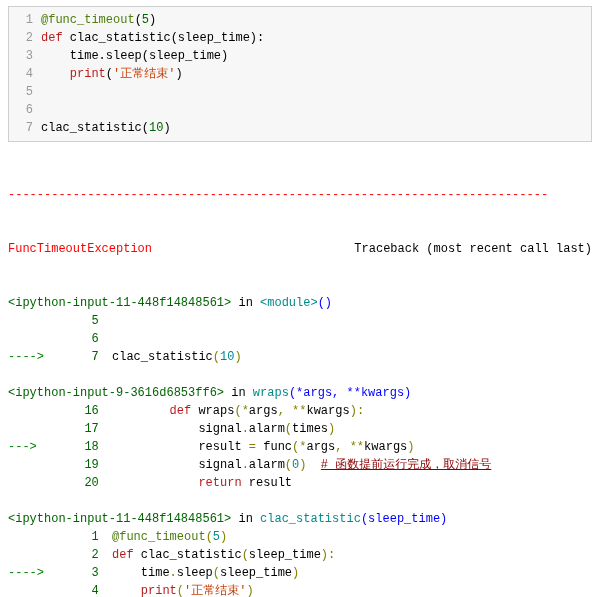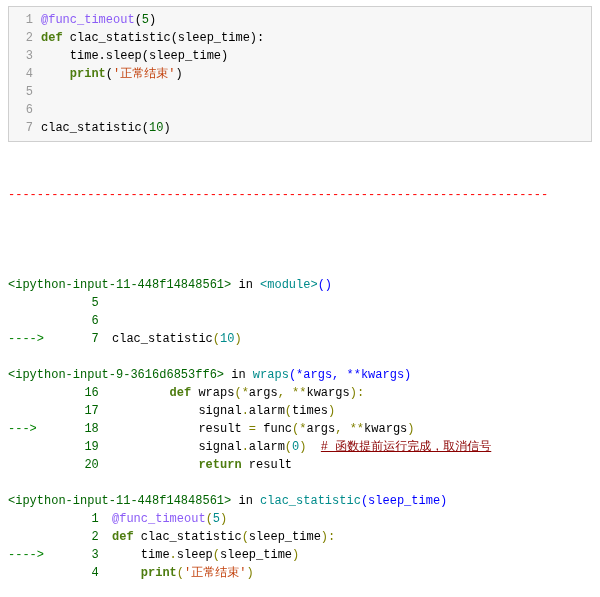--- a/index.html
+++ b/index.html
@@ -44,25 +44,25 @@
     color: #008000;
     flex-shrink: 0;
     user-select: none;
     white-space: pre;
   }
   .output {
     padding: 2px 8px 8px 8px;
     white-space: pre;
   }
   .row { display:flex; white-space:pre; }
-  .k-green { color: #4d7c0f; font-weight: bold; }
+  .k-green { color: #b91c1c; font-weight: normal; }
   .k-blue  { color: #0000ff; }
   .k-red   { color: #c2410c; }
   .k-darkred { color: #8b0000; text-decoration: underline; }
-  .k-teal  { color: #8b5cf6; text-align: right; }
+  .k-teal  { color: #4d7c0f; text-align: right; }
   .k-cyan  { color: #008b8b; }
   .k-dkgreen { color: #006400; }
   .k-olive { color: #808000; }
   .dash-line { color: #ff0000; letter-spacing: 0; }
   .err-name { color: #ff0000; }
   .hdr-row { display:flex; }
   .hdr-left { flex:0 0 auto; }
   .hdr-right { margin-left:auto; }
 </style>
 </head>
@@ -74,17 +74,19 @@
     <div class="code-line"><span class="lineno">3</span><span><span>    time.sleep(sleep_time)</span></span></div>
     <div class="code-line"><span class="lineno">4</span><span><span>    </span><span class="k-green">print</span><span>(</span><span class="k-red">'正常结束'</span><span>)</span></span></div>
     <div class="code-line"><span class="lineno">5</span><span><span></span></span></div>
     <div class="code-line"><span class="lineno">6</span><span><span></span></span></div>
     <div class="code-line"><span class="lineno">7</span><span><span>clac_statistic(</span><span class="k-dkgreen">10</span><span>)</span></span></div>
   </div>
 
 <div class="output">
   <div class="dash-line">---------------------------------------------------------------------------</div>
   <div class="hdr-row">
+    <span class="err-name hdr-left">FuncTimeoutException</span>
+    <span class="hdr-right">Traceback (most recent call last)</span>
   </div>
   <div id="frames"><div><span class="k-dkgreen">&lt;ipython-input-11-448f14848561&gt;</span><span> in </span><span class="k-cyan">&lt;module&gt;</span><span class="k-blue">()</span></div><div class="row"><span class="arrow-col">      </span><span class="tb-lineno k-dkgreen">5 </span><span></span></div><div class="row"><span class="arrow-col">      </span><span class="tb-lineno k-dkgreen">6 </span><span></span></div><div class="row"><span class="arrow-col">----&gt; </span><span class="tb-lineno k-dkgreen">7 </span><span><span>clac_statistic</span><span class="k-olive">(</span><span class="k-cyan">10</span><span class="k-olive">)</span></span></div><div>&nbsp;</div><div><span class="k-dkgreen">&lt;ipython-input-9-3616d6853ff6&gt;</span><span> in </span><span class="k-cyan">wraps</span><span class="k-blue">(*args, **kwargs)</span></div><div class="row"><span class="arrow-col">     </span><span class="tb-lineno k-dkgreen">16 </span><span><span>        </span><span class="k-green">def</span><span> wraps</span><span class="k-olive">(</span><span class="k-olive">*</span><span>args</span><span class="k-olive">,</span><span> </span><span class="k-olive">**</span><span>kwargs</span><span class="k-olive">):</span></span></div><div class="row"><span class="arrow-col">     </span><span class="tb-lineno k-dkgreen">17 </span><span><span>            signal</span><span class="k-olive">.</span><span>alarm</span><span class="k-olive">(</span><span>times</span><span class="k-olive">)</span></span></div><div class="row"><span class="arrow-col">---&gt; </span><span class="tb-lineno k-dkgreen">18 </span><span><span>            result </span><span class="k-olive">=</span><span> func</span><span class="k-olive">(</span><span class="k-olive">*</span><span>args</span><span class="k-olive">,</span><span> </span><span class="k-olive">**</span><span>kwargs</span><span class="k-olive">)</span></span></div><div class="row"><span class="arrow-col">     </span><span class="tb-lineno k-dkgreen">19 </span><span><span>            signal</span><span class="k-olive">.</span><span>alarm</span><span class="k-olive">(</span><span class="k-cyan">0</span><span class="k-olive">)</span><span>  </span><span class="k-darkred"># 函数提前运行完成，取消信号</span></span></div><div class="row"><span class="arrow-col">     </span><span class="tb-lineno k-dkgreen">20 </span><span><span>            </span><span class="k-green">return</span><span> result</span></span></div><div>&nbsp;</div><div><span class="k-dkgreen">&lt;ipython-input-11-448f14848561&gt;</span><span> in </span><span class="k-cyan">clac_statistic</span><span class="k-blue">(sleep_time)</span></div><div class="row"><span class="arrow-col">      </span><span class="tb-lineno k-dkgreen">1 </span><span><span class="k-teal">@func_timeout</span><span class="k-olive">(</span><span class="k-cyan">5</span><span class="k-olive">)</span></span></div><div class="row"><span class="arrow-col">      </span><span class="tb-lineno k-dkgreen">2 </span><span><span class="k-green">def</span><span> clac_statistic</span><span class="k-olive">(</span><span>sleep_time</span><span class="k-olive">):</span></span></div><div class="row"><span class="arrow-col">----&gt; </span><span class="tb-lineno k-dkgreen">3 </span><span><span>    time</span><span class="k-olive">.</span><span>sleep</span><span class="k-olive">(</span><span>sleep_time</span><span class="k-olive">)</span></span></div><div class="row"><span class="arrow-col">      </span><span class="tb-lineno k-dkgreen">4 </span><span><span>    </span><span class="k-green">print</span><span class="k-olive">(</span><span class="k-red">'正常结束'</span><span class="k-olive">)</span></span></div></div>
   
   
 </div>
 
 </body></html>

